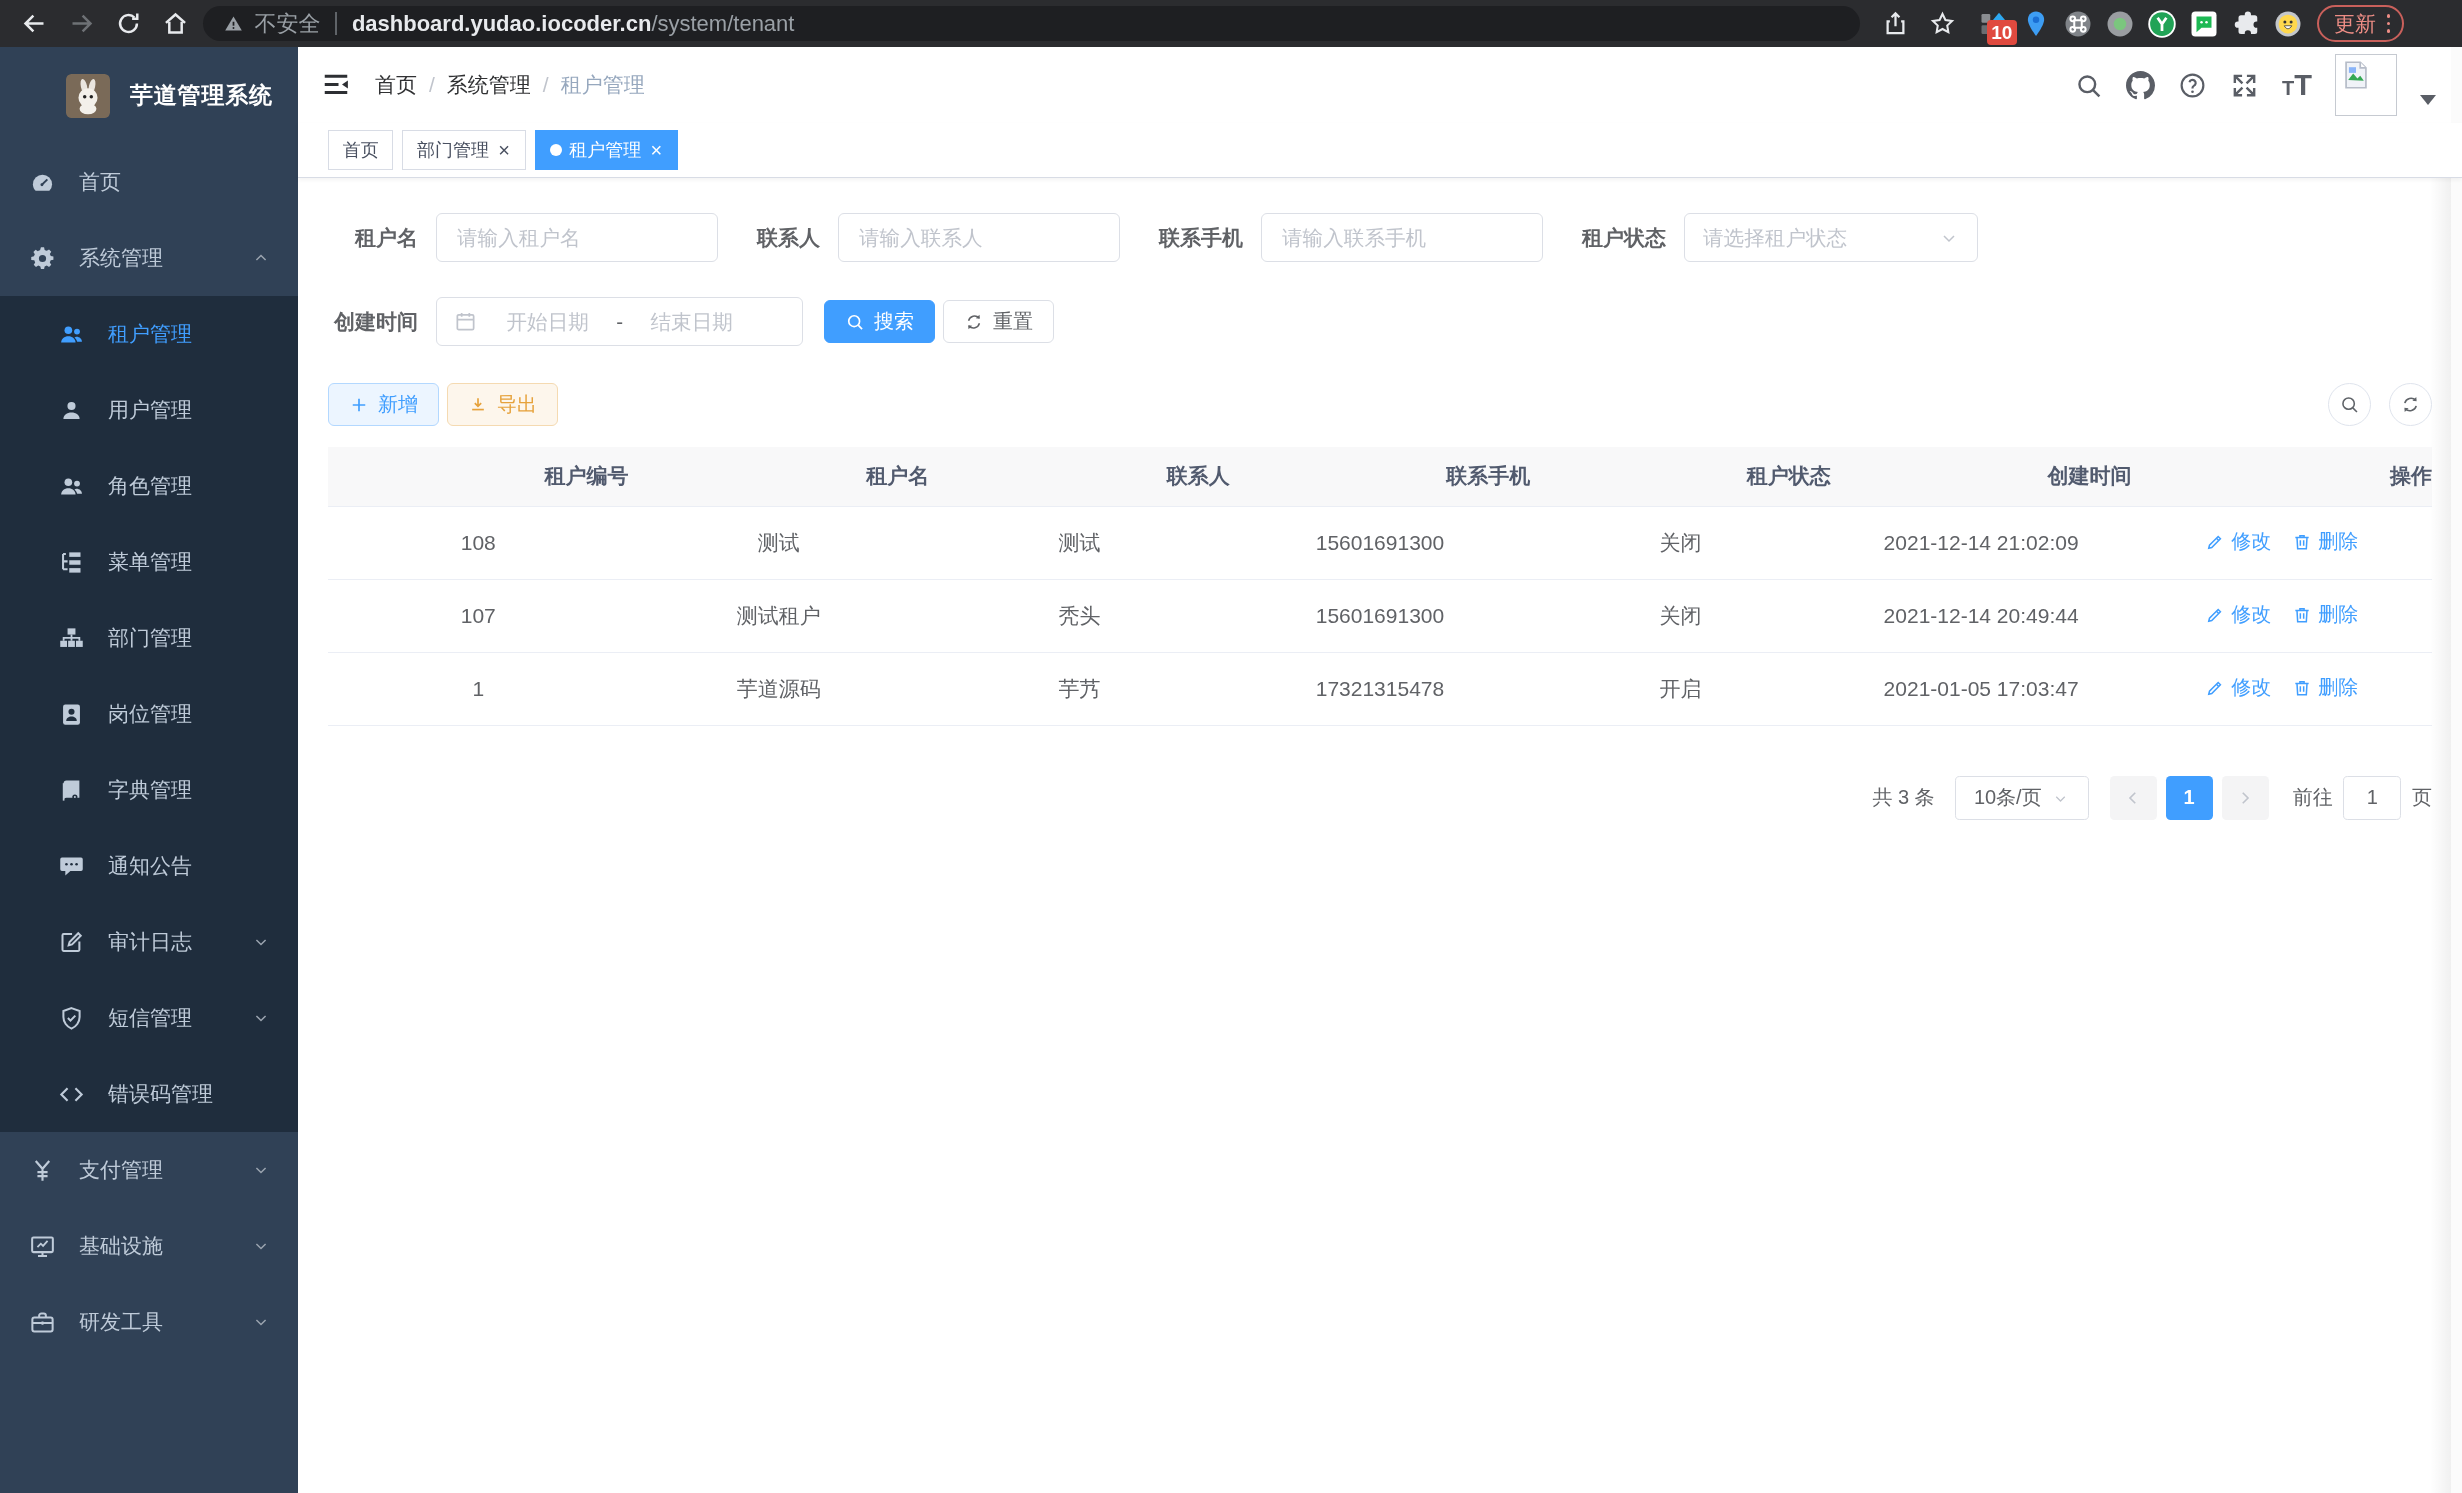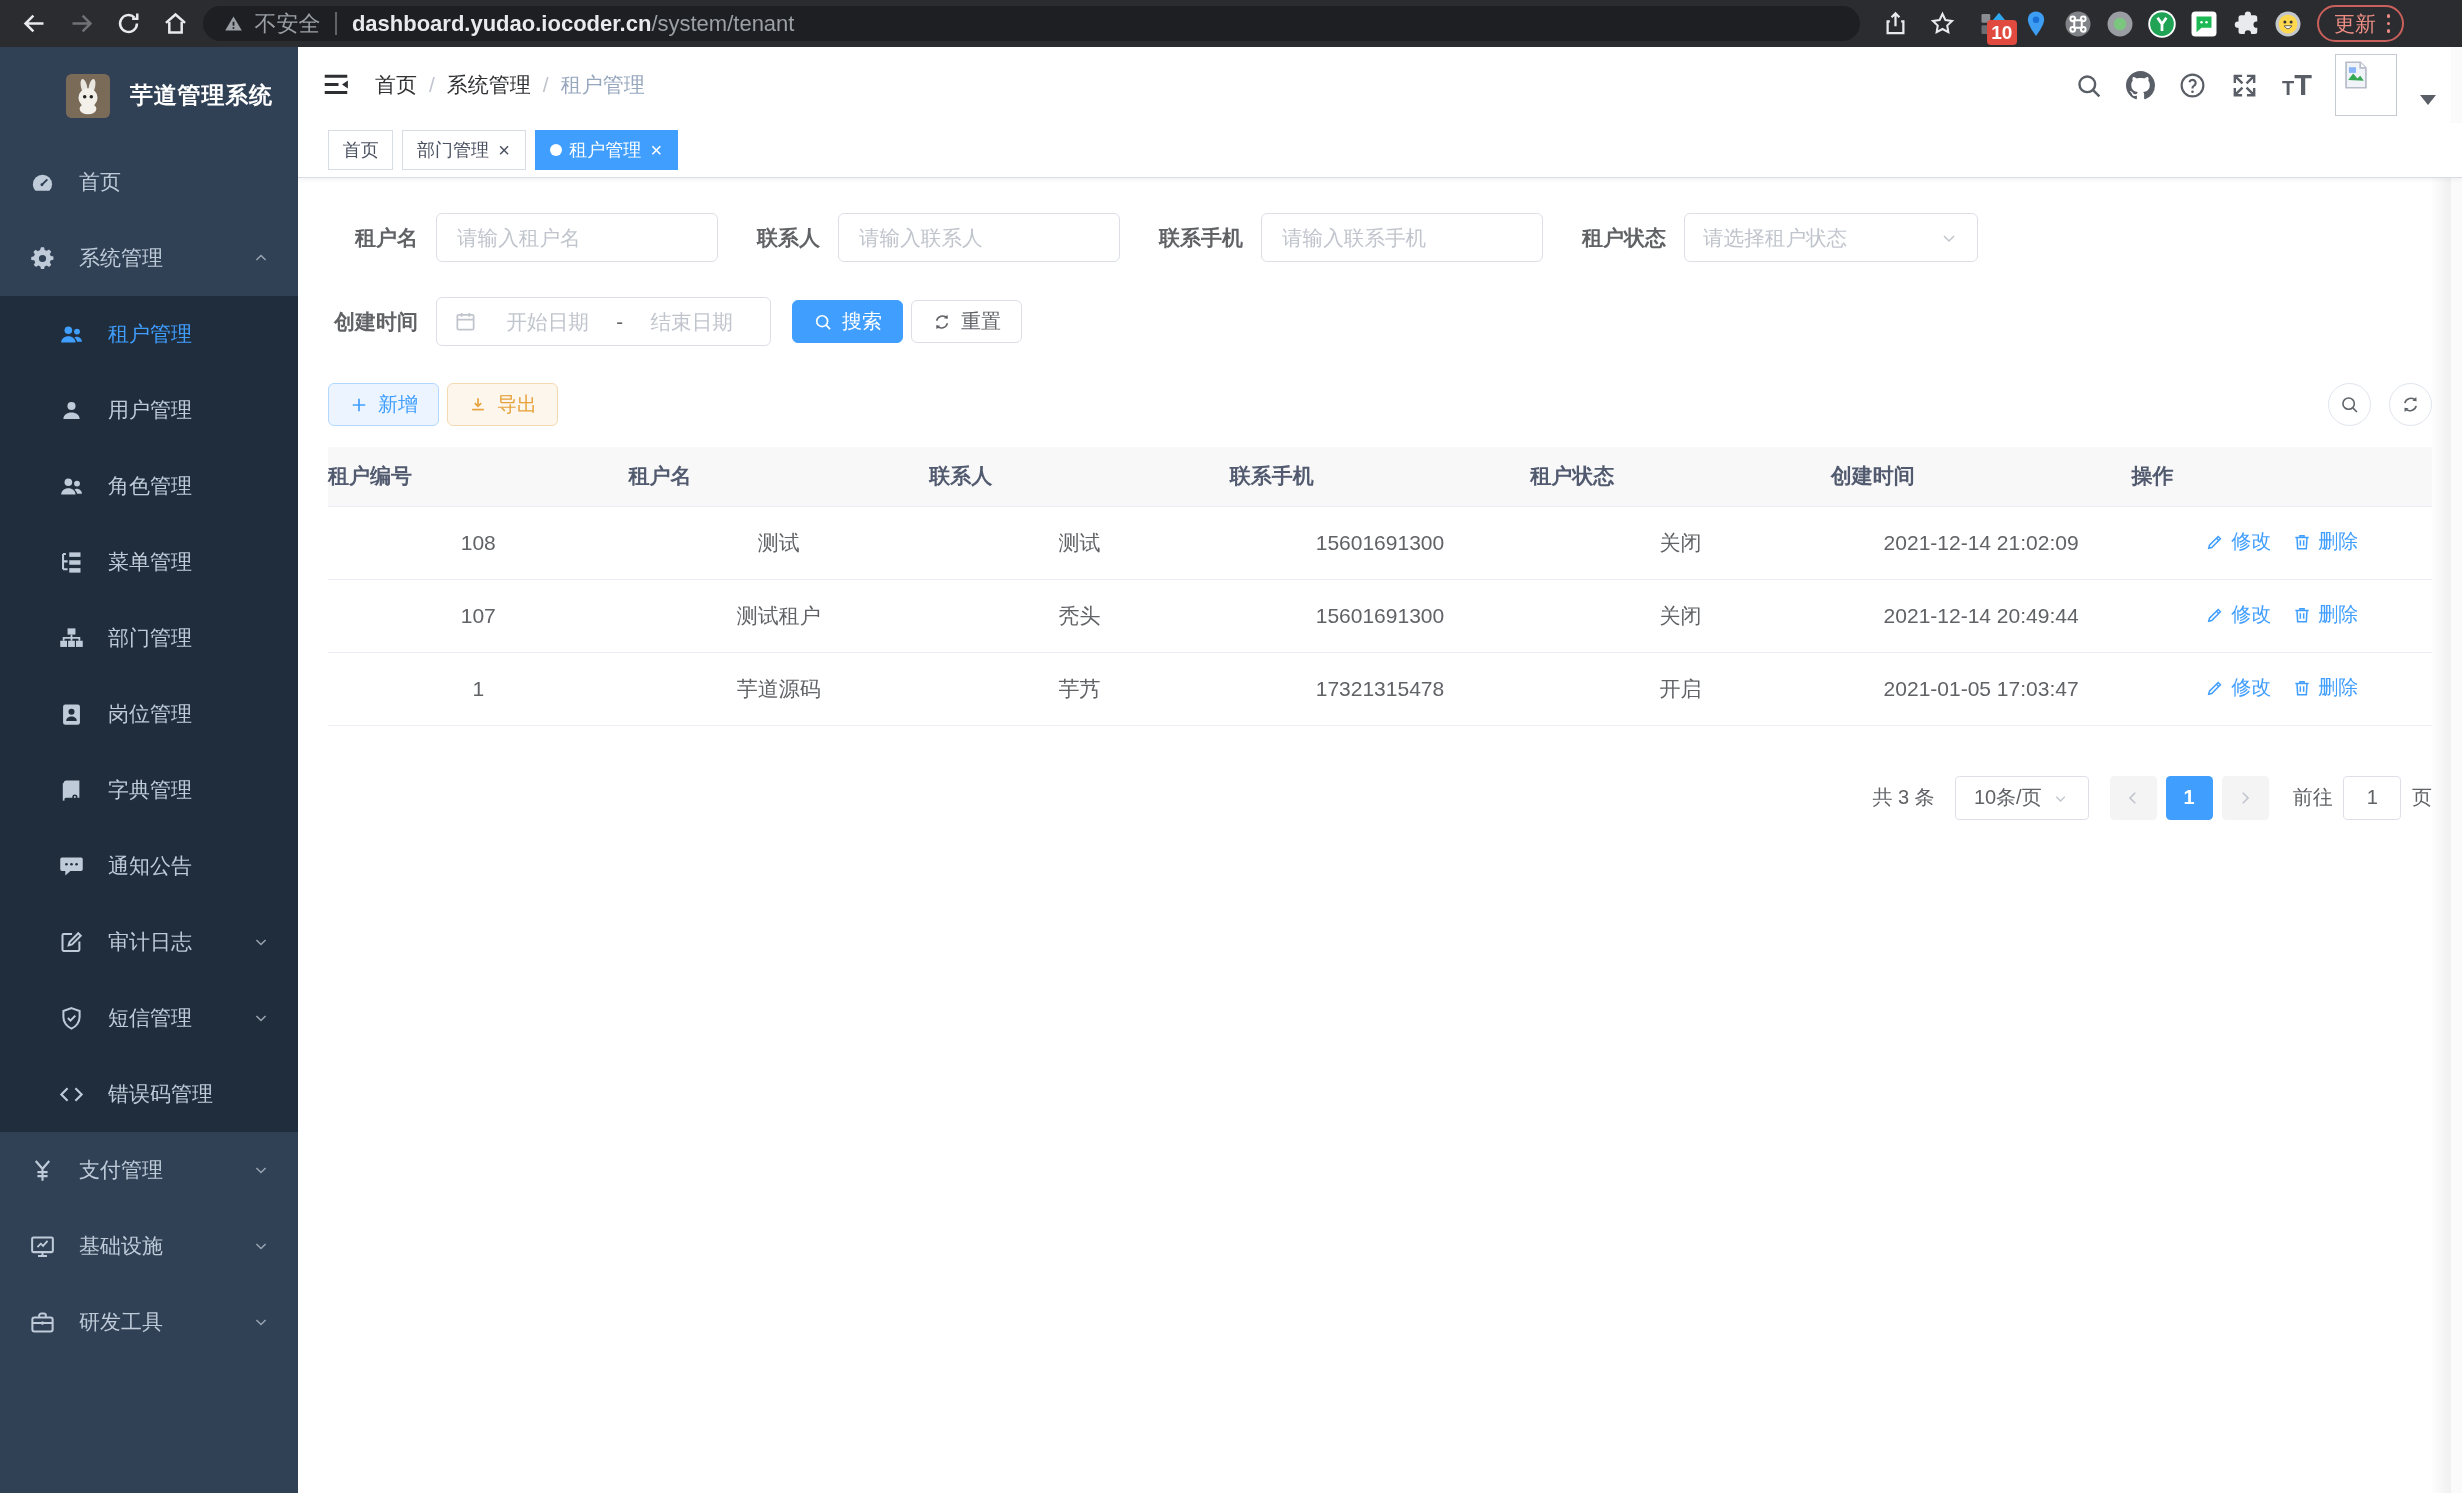--- a/index.html
+++ b/index.html
@@ -93,21 +93,21 @@
   .ml24 { margin-left:18px; } .ml50 { margin-left:38px; } .ml28 { margin-left:21px; } .ml20 { margin-left:8px; }
   .f-input { width:282px; height:49px; border:1.5px solid #dcdfe6; border-radius:6px;
     font-size:20.6px; color:#606266; padding:0 20px; outline:none; background:#fff;
     font-family:"Liberation Sans","DejaVu Sans",sans-serif; }
   .f-input::placeholder { color:#c0c4cc; }
   .f-select { width:294px; height:49px; border:1.5px solid #dcdfe6; border-radius:6px;
     display:flex; align-items:center; padding:0 18px; cursor:pointer; background:#fff;gap:12px; }
   .f-select .sel-ph { color:#c0c4cc; font-size:20.6px; flex:1; }
   .sel-caret { width:20px; height:20px; color:#c0c4cc; }
   .sel-caret svg { width:100%; height:100%; }
-  .date-box { width:335px; height:49px; border:1.5px solid #dcdfe6; border-radius:6px;
+  .date-box { width:367px; height:49px; border:1.5px solid #dcdfe6; border-radius:6px;
     display:flex; align-items:center; padding:16px 17px; background:#fff; cursor:pointer; }
   .date-box .cal { width:23px; height:23px; color:#c0c4cc; margin-right:13.7px; flex:0 0 auto; }
   .date-box .cal svg { width:100%; height:100%; }
   .date-ph { color:#c0c4cc; font-size:20.6px; width:114px; text-align:center; }
   .date-sep { color:#606266; font-size:20.6px; width:30px; text-align:center; }
 
   .btn { height:43px; border-radius:6px; display:inline-flex; align-items:center; gap:9px;
     font-size:20px; padding:0 20px; cursor:pointer; border:1.5px solid transparent; }
   .btn .bi { width:20px; height:20px; } .btn .bi svg { width:100%; height:100%; display:block; }
   .btn-primary { background:#409eff; border-color:#409eff; color:#fff; }
@@ -117,21 +117,21 @@
 
   .toolbar-row { display:flex; align-items:center; margin-top:37px; }
   .circle-btns { margin-left:auto; display:flex; gap:18px; }
   .cbtn { width:43px; height:43px; border-radius:50%; border:1.5px solid #dfe4ed; background:#fff;
     display:flex; align-items:center; justify-content:center; color:#5f6368; cursor:pointer; }
   .cbtn svg { width:21px; height:21px; }
 
   
   table { width:100%; border-collapse:collapse; margin-top:21px; table-layout:fixed; }
   thead th { background:#f8f8f9; color:#515a6e; font-size:21px; font-weight:700;
-    height:59px; text-align:left; border-bottom:1.5px solid #ebeef5; }
+    height:59px; text-align:right; border-bottom:1.5px solid #ebeef5; }
   tbody td { height:73px; text-align:center; color:#606266; font-size:21px; border-bottom:1.5px solid #ebeef5; }
   .op-link { color:#409eff; font-size:20px; display:inline-flex; align-items:center; gap:6px; cursor:pointer; }
   .op-link + .op-link { margin-left:21px; }
   .op-link .oi { width:20px; height:20px; } .op-link .oi svg { width:100%; height:100%; display:block; }
 
   
   .pager { display:flex; align-items:center; justify-content:flex-end; margin-top:50px; font-size:20px; color:#606266; }
   .pg-total { margin-right:20px; font-weight:400; }
   .pg-size { width:134px; height:44px; border:1.5px solid #dcdfe6; border-radius:4.6px; background:#fff;
     display:flex; align-items:center; justify-content:center; gap:10.7px; cursor:pointer; }

